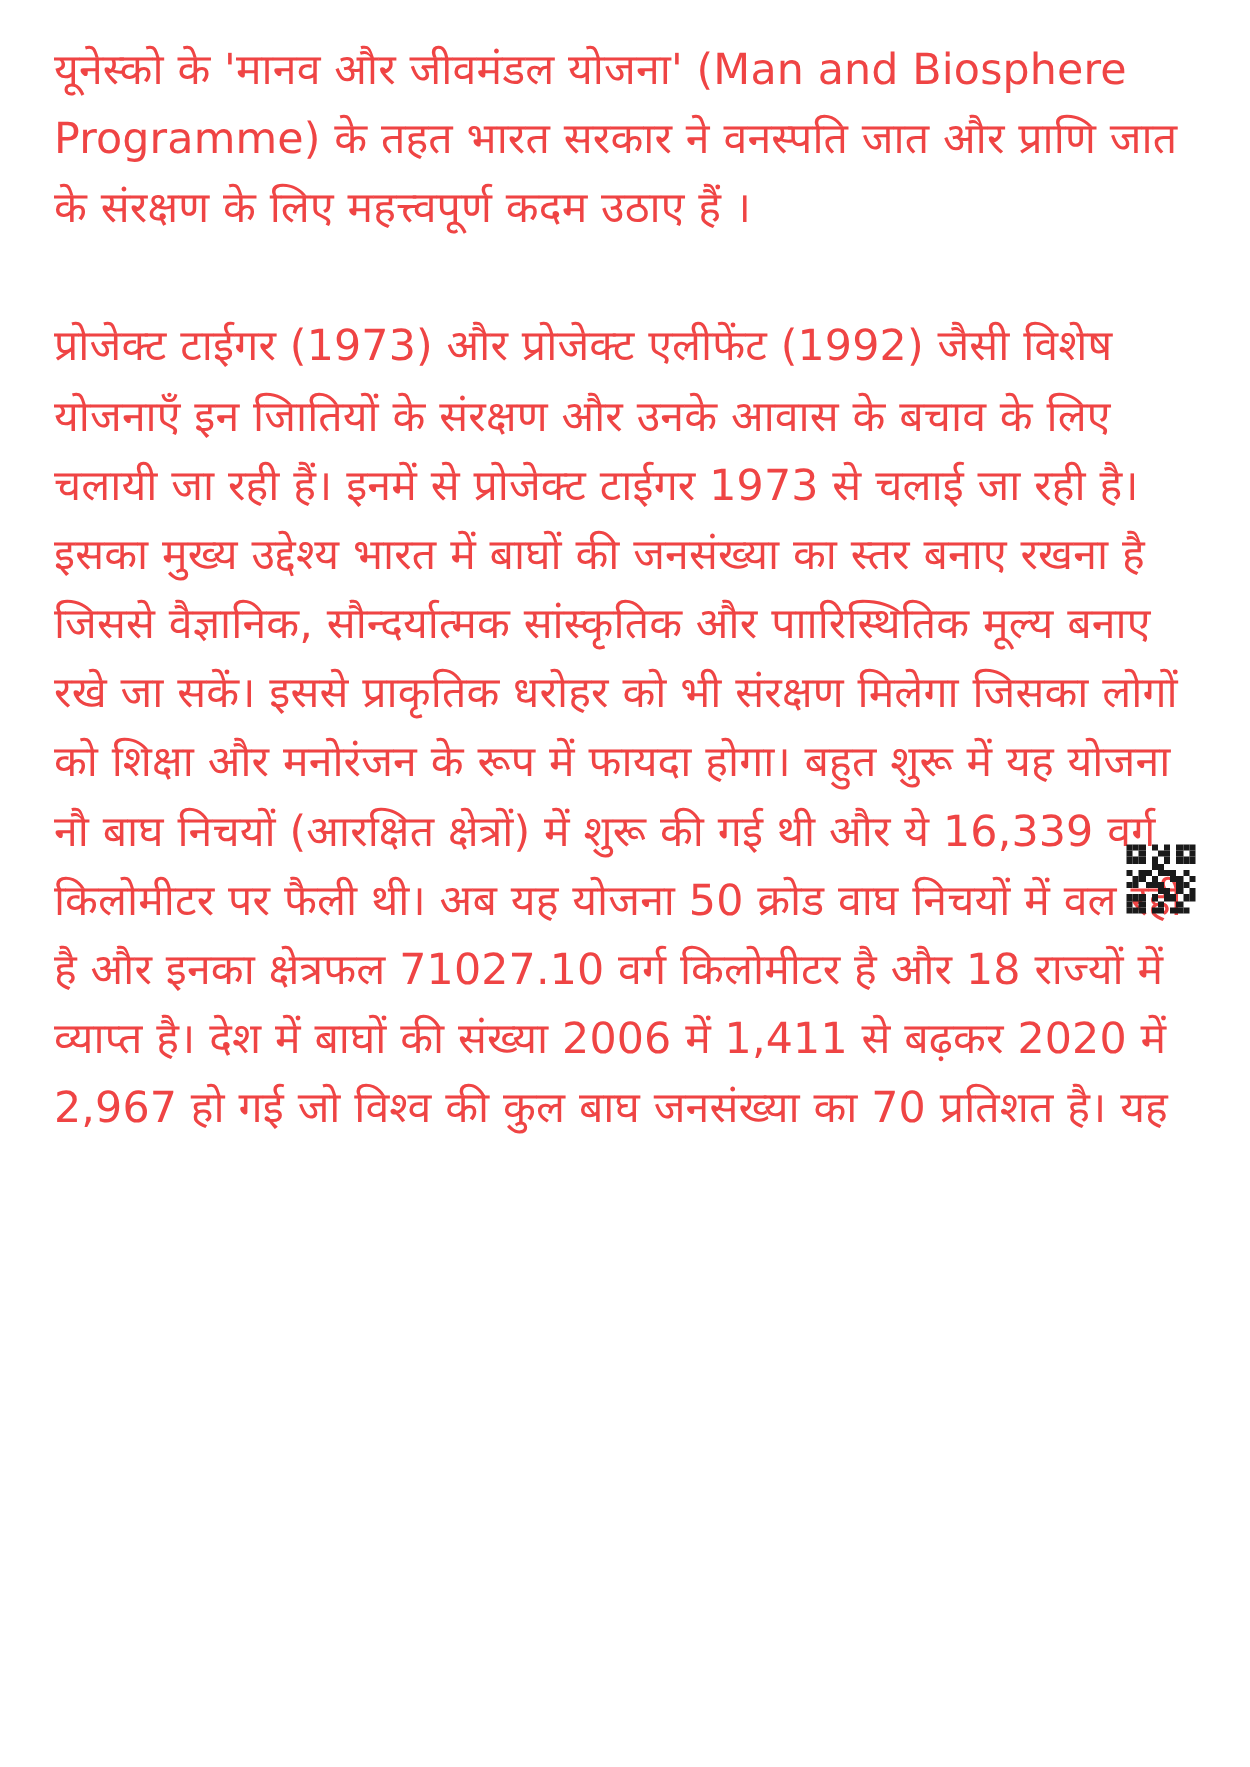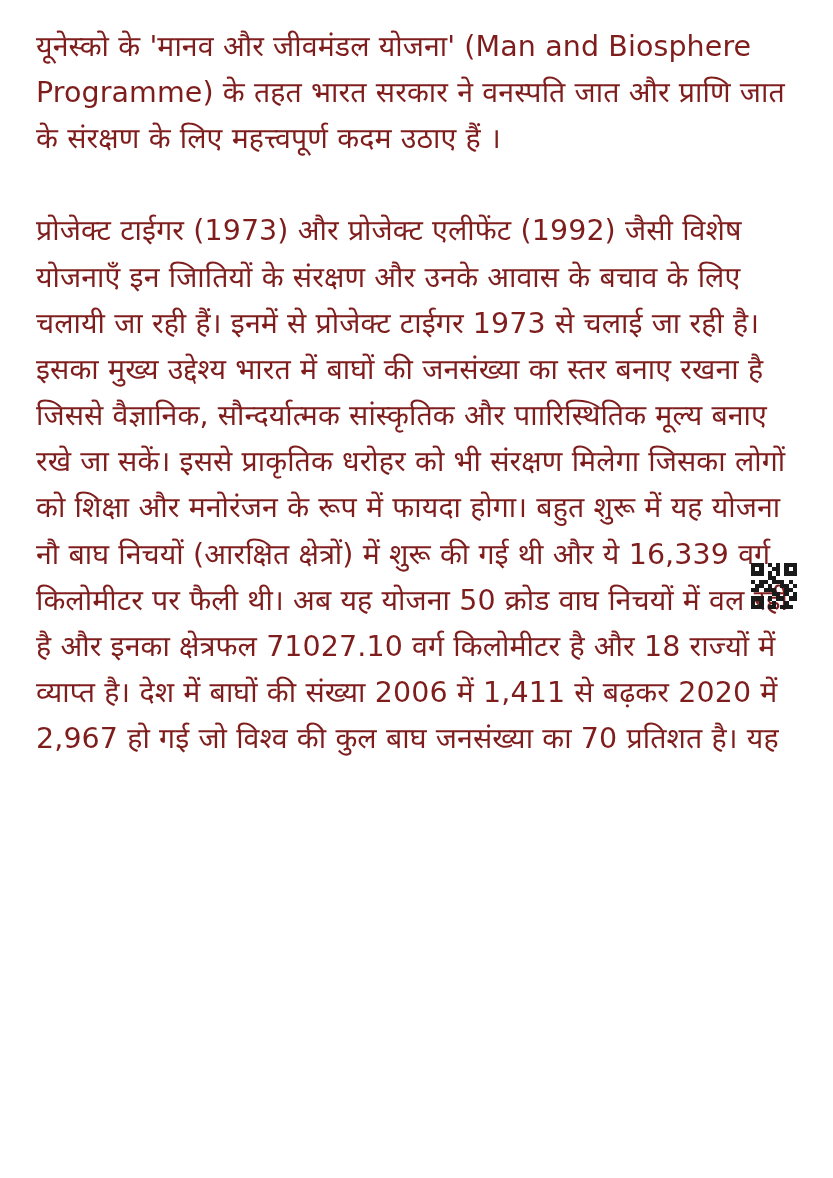--- a/index.html
+++ b/index.html
@@ -19,21 +19,21 @@
     position: relative;
     width: 833px;
     height: 1178px;
     box-sizing: border-box;
     padding: 24px 36px 0 36px;
   }
   .para {
     font-size: 28.5px;
     line-height: 1.62;
     letter-spacing: 0.1px;
-    color: #7f1d1d;
+    color: #ef4444;
     text-align: left;
     margin: 0;
   }
   .para + .para {
     margin-top: 46px;
   }
   
   .qr {
     position: absolute;
     right: 36px;

